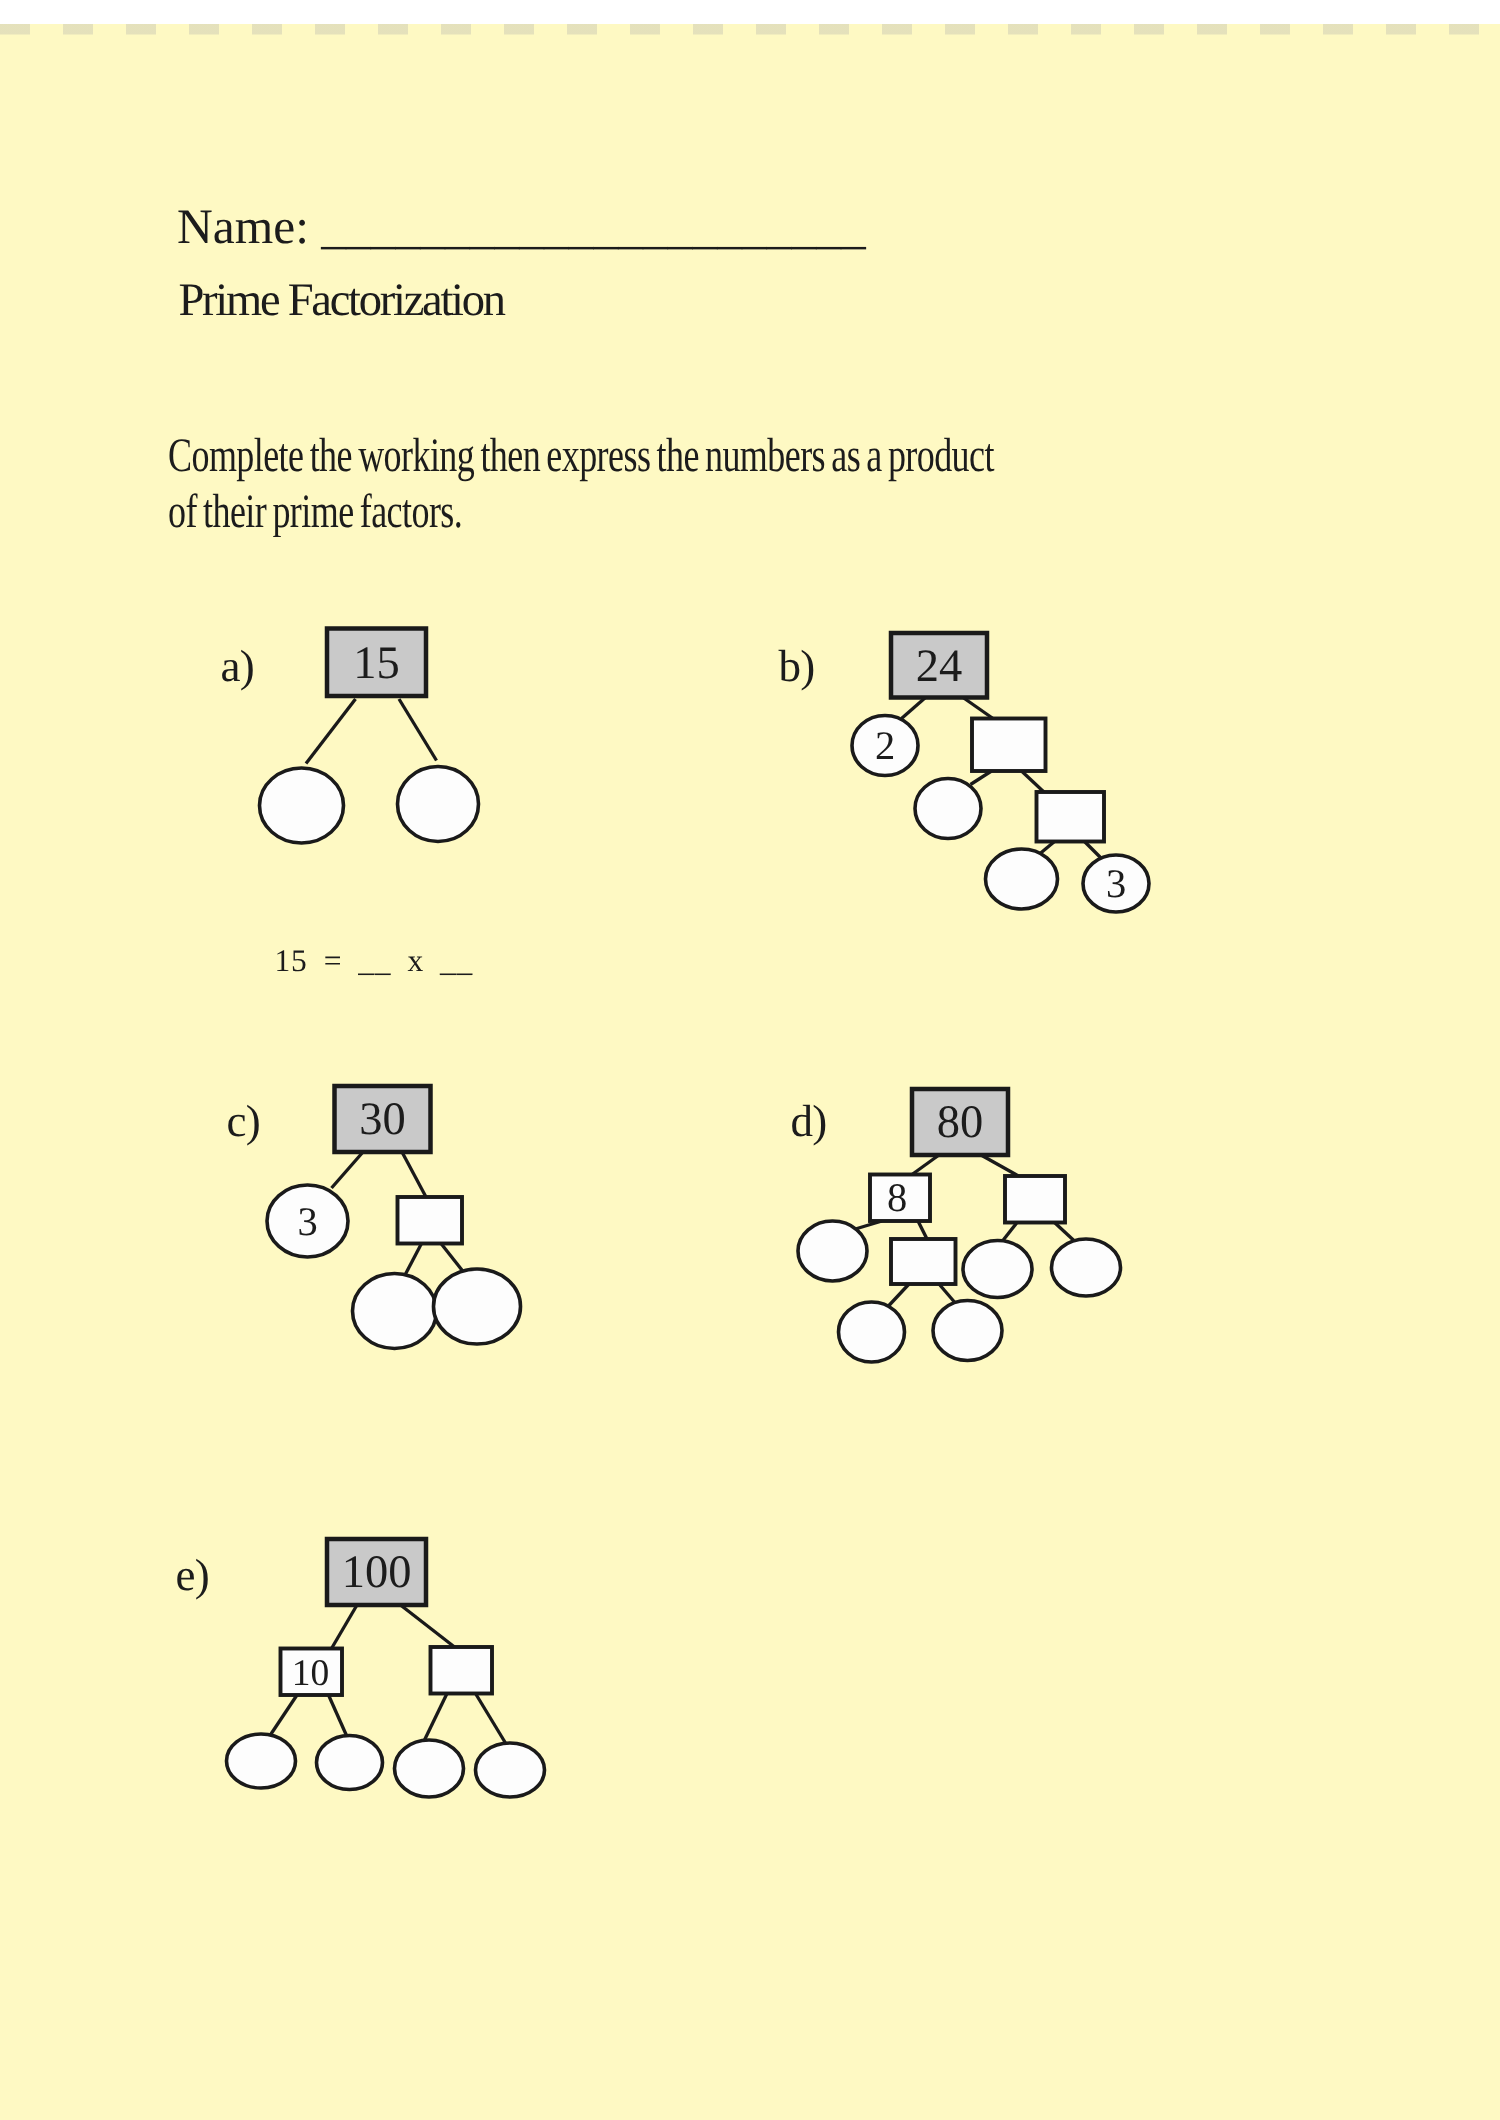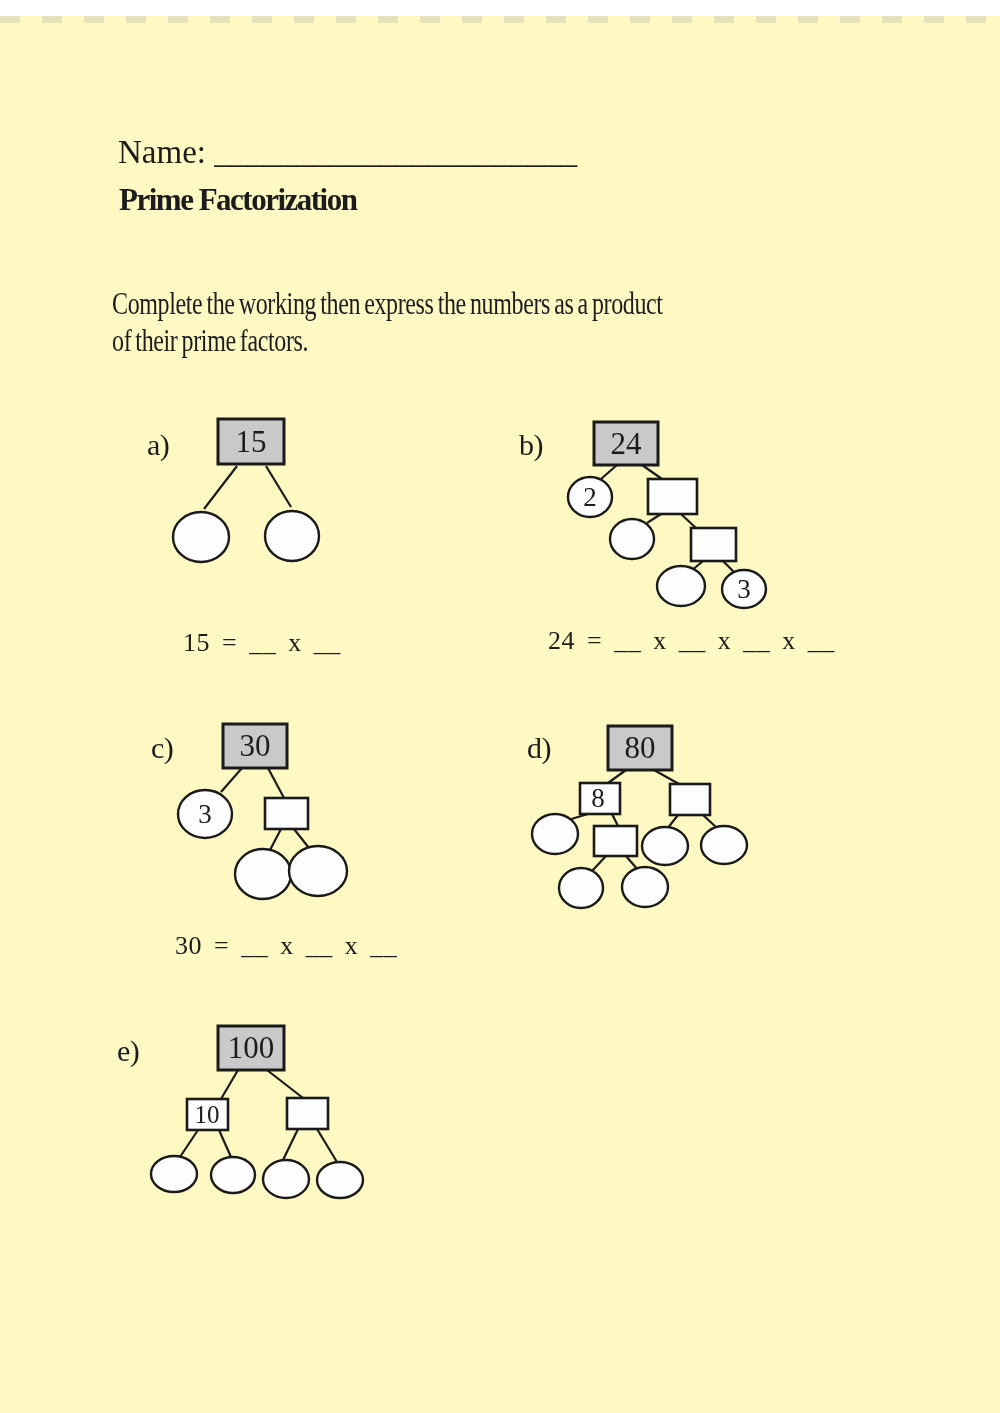--- a/index.html
+++ b/index.html
@@ -17,41 +17,41 @@
     background:#fef9c3;
   }
   .name-row {
     left:118px; top:118px;
     font-size:33px;
     white-space:nowrap;
   }
   .name-row .blank { letter-spacing:0px; }
   .title {
     left:119px; top:166px;
-    font-size:31px; font-weight:bold;
+    font-size:31px; font-weight:normal;
     letter-spacing:-1.5px;
     margin:0;
   }
   .instr {
     left:112px; top:269px;
     font-size:32px;
     line-height:37px;
     letter-spacing:-0.5px;
     word-spacing:-2px;
     white-space:nowrap;
     transform:scaleX(0.75);
     transform-origin:0 0;
     margin:0;
   }
   .plabel {
     font-size:30px;
     letter-spacing:-0.5px;
   }
   .equation {
-    font-size:26px;
+    font-size:21px;
     letter-spacing:0.5px;
     word-spacing:5px;
     white-space:nowrap;
     font-family:Liberation Serif, serif;
   }
   svg.tree { position:absolute; overflow:visible; }
   svg.tree .node-line { stroke:#1a1a1a; stroke-width:2.2; fill:none; }
   svg.tree .root-rect { fill:#c9c9c9; stroke:#1a1a1a; stroke-width:3; }
   svg.tree .blank-rect { fill:#fdfdfd; stroke:#1a1a1a; stroke-width:2.6; }
   svg.tree .node-ellipse { fill:#fdfdfd; stroke:#1a1a1a; stroke-width:2.4; }
@@ -109,37 +109,35 @@
     <text class="root-num" x="626" y="438">24</text>
     <ellipse class="node-ellipse" cx="590" cy="481" rx="22" ry="20"></ellipse>
     <text class="small-num" x="590" y="490">2</text>
     <rect class="blank-rect" x="648" y="463" width="49" height="35"></rect>
     <ellipse class="node-ellipse" cx="632" cy="523" rx="22" ry="20"></ellipse>
     <rect class="blank-rect" x="691" y="512" width="45" height="33"></rect>
     <ellipse class="node-ellipse" cx="681" cy="570" rx="24" ry="20"></ellipse>
     <ellipse class="node-ellipse" cx="744" cy="573" rx="22" ry="19"></ellipse>
     <text class="small-num" x="744" y="582">3</text>
   </svg>
-  <div class="abs equation" style="left:548px; top:610px;">24 = __ x __ x __ x __</div>
 
   <div class="abs plabel" style="left:151px; top:715px;">c)</div>
   <svg class="tree" style="left:170px; top:700px;" width="190" height="190" viewBox="170 700 190 190">
     <line class="node-line" x1="242" y1="752" x2="221" y2="776"></line>
     <line class="node-line" x1="268" y1="752" x2="284" y2="782"></line>
     <line class="node-line" x1="281" y1="813" x2="270" y2="834"></line>
     <line class="node-line" x1="294" y1="813" x2="309" y2="832"></line>
     <rect class="root-rect" x="223" y="708" width="64" height="44"></rect>
     <text class="root-num" x="255" y="740">30</text>
     <ellipse class="node-ellipse" cx="205" cy="798" rx="27" ry="24"></ellipse>
     <text class="small-num" x="205" y="807">3</text>
     <rect class="blank-rect" x="265" y="782" width="43" height="31"></rect>
     <ellipse class="node-ellipse" cx="263" cy="858" rx="28" ry="25"></ellipse>
     <ellipse class="node-ellipse" cx="318" cy="855" rx="29" ry="25"></ellipse>
   </svg>
-  <div class="abs equation" style="left:175px; top:915px;">30 = __ x __ x __</div>
 
   <div class="abs plabel" style="left:527px; top:715px;">d)</div>
   <svg class="tree" style="left:525px; top:703px;" width="235" height="195" viewBox="525 703 235 195">
     <line class="node-line" x1="626" y1="754" x2="608" y2="767"></line>
     <line class="node-line" x1="654" y1="754" x2="679" y2="768"></line>
     <line class="node-line" x1="588" y1="798" x2="568" y2="804"></line>
     <line class="node-line" x1="612" y1="798" x2="618" y2="810"></line>
     <line class="node-line" x1="606" y1="840" x2="592" y2="855"></line>
     <line class="node-line" x1="626" y1="840" x2="638" y2="854"></line>
     <line class="node-line" x1="678" y1="799" x2="667" y2="813"></line>

